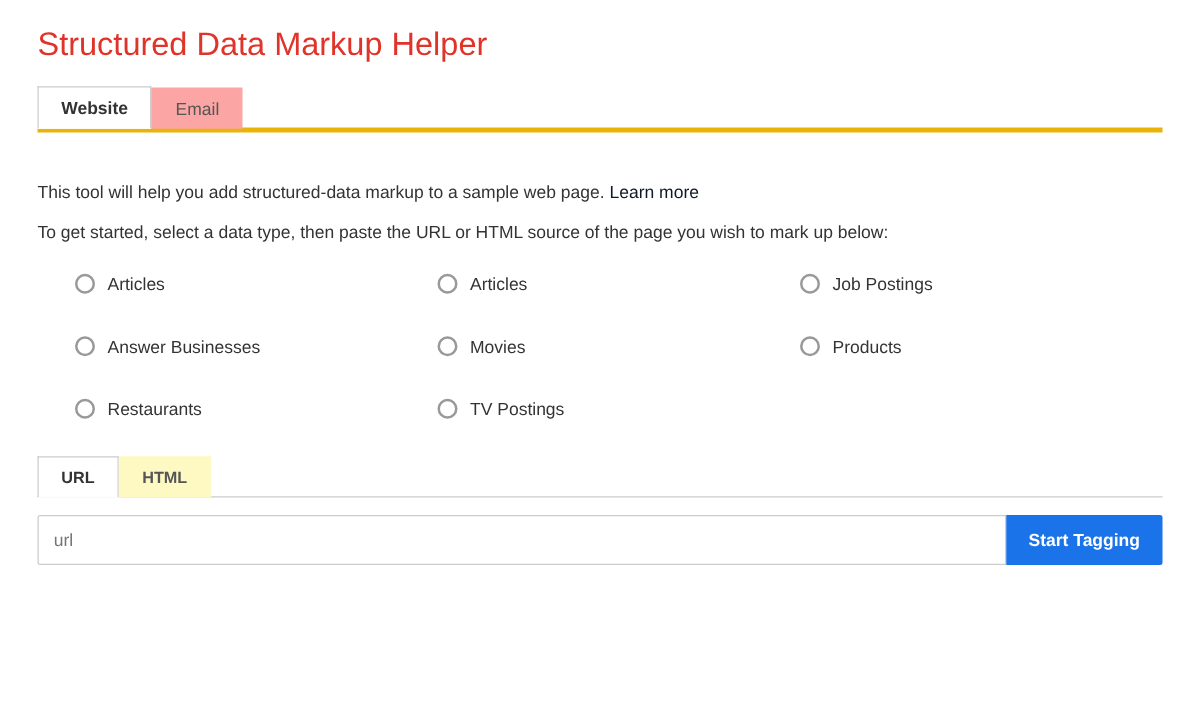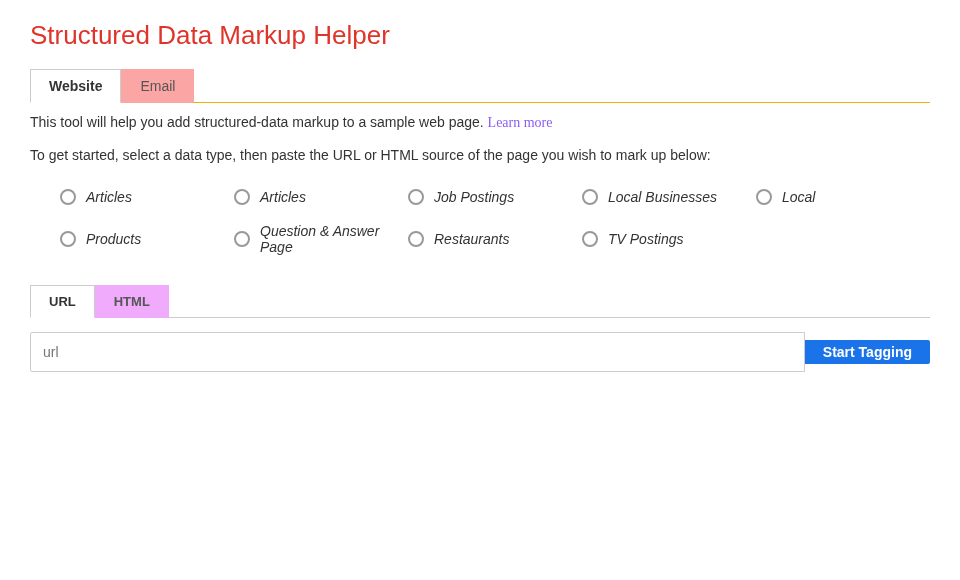--- a/index.html
+++ b/index.html
@@ -13,22 +13,23 @@
       padding: 20px 30px;
     }
     h1 {
       color: #e0342a;
       font-size: 26px;
       font-weight: normal;
       margin-bottom: 18px;
     }
     .tabs-top {
       display: flex;
-      border-bottom: 1px solid #eab308;
-      margin-bottom: 8px;
+      border-bottom: 4px solid #eab308;
+      margin-bottom: 36px;
+      align-items: flex-end;
     }
     .tab-top {
       padding: 8px 18px;
       cursor: pointer;
       font-size: 14px;
       color: #555;
       border: 1px solid transparent;
       border-bottom: none;
       margin-bottom: -1px;
       background: #fca5a5;
@@ -39,36 +40,34 @@
       color: #333;
       font-weight: bold;
       background: #fff;
     }
     .description {
       margin-bottom: 10px;
       line-height: 1.6;
       color: #333;
     }
     .description a {
-      color: #8b5cf6;
+      color: #0f172a;
       text-decoration: none;
-      font-family: Liberation Serif, serif;
     }
     .instruction {
       margin-bottom: 22px;
       line-height: 1.6;
       color: #333;
     }
     .data-types-grid {
       display: grid;
-      grid-template-columns: repeat(5, 1fr);
-      row-gap: 18px;
+      grid-template-columns: repeat(3, 1fr);
+      row-gap: 34px;
       margin-bottom: 30px;
       padding-left: 30px;
-      font-style: italic;
     }
     .radio-option {
       display: flex;
       align-items: center;
       gap: 10px;
       cursor: pointer;
     }
     .radio-circle {
       width: 16px;
       height: 16px;
@@ -87,21 +86,21 @@
       margin-bottom: 14px;
     }
     .tab-bottom {
       padding: 8px 18px;
       cursor: pointer;
       font-size: 13px;
       color: #555;
       border: 1px solid transparent;
       border-bottom: none;
       margin-bottom: -1px;
-      background: #f0abfc;
+      background: #fef9c3;
       font-weight: bold;
       text-transform: uppercase;
     }
     .tab-bottom.active {
       border: 1px solid #ccc;
       border-bottom: 1px solid #fff;
       color: #333;
       background: #fff;
     }
     .url-row {
@@ -113,21 +112,21 @@
       flex: 1;
       height: 40px;
       border: 1px solid #ccc;
       padding: 0 12px;
       font-size: 14px;
       color: #999;
       outline: none;
       border-radius: 2px 0 0 2px;
     }
     .start-tagging-btn {
-      height: 24px;
+      height: 40px;
       background: #1a73e8;
       color: #fff;
       border: none;
       padding: 0 18px;
       font-size: 14px;
       font-weight: bold;
       cursor: pointer;
       border-radius: 0 2px 2px 0;
       white-space: nowrap;
     }
@@ -157,33 +156,29 @@
   <div class="radio-option">
     <div class="radio-circle"></div>
     <span class="radio-label">Articles</span>
   </div>
   <div class="radio-option">
     <div class="radio-circle"></div>
     <span class="radio-label">Job Postings</span>
   </div>
   <div class="radio-option">
     <div class="radio-circle"></div>
-    <span class="radio-label">Local Businesses</span>
+    <span class="radio-label">Answer Businesses</span>
   </div>
   <div class="radio-option">
     <div class="radio-circle"></div>
-    <span class="radio-label">Local</span>
+    <span class="radio-label">Movies</span>
   </div>
   <div class="radio-option">
     <div class="radio-circle"></div>
     <span class="radio-label">Products</span>
-  </div>
-  <div class="radio-option">
-    <div class="radio-circle"></div>
-    <span class="radio-label">Question &amp; Answer Page</span>
   </div>
   <div class="radio-option">
     <div class="radio-circle"></div>
     <span class="radio-label">Restaurants</span>
   </div>
   <div class="radio-option">
     <div class="radio-circle"></div>
     <span class="radio-label">TV Postings</span>
   </div>
 </div>

